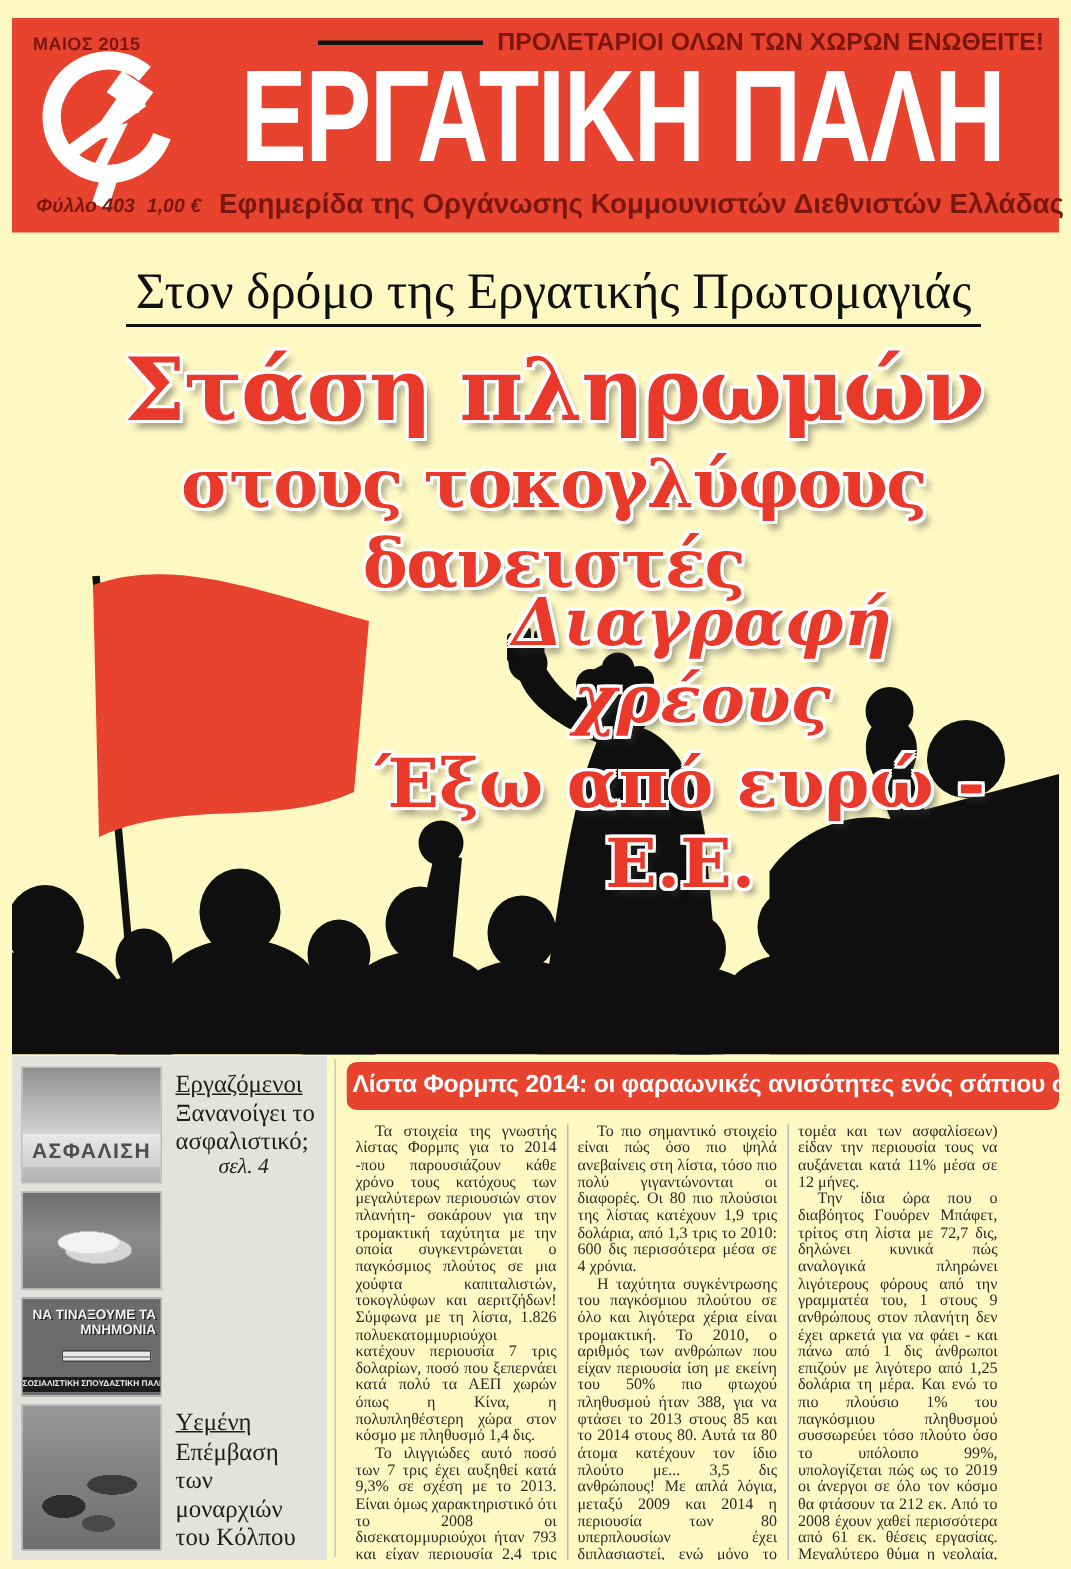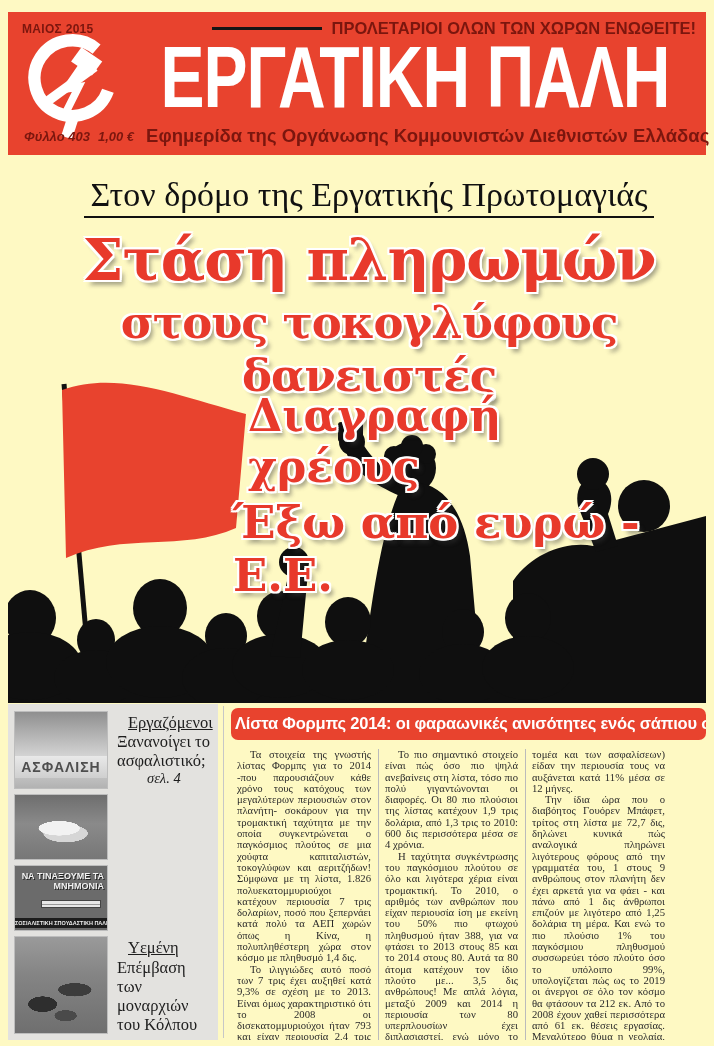--- a/index.html
+++ b/index.html
@@ -29,22 +29,22 @@
   
   .redtxt{color:#e8392b;font-family:"DejaVu Serif",serif;font-weight:bold;
       text-shadow:-2px -2px 0 #fff,2px -2px 0 #fff,-2px 2px 0 #fff,2px 2px 0 #fff,
                   -2px 0 0 #fff,2px 0 0 #fff,0 2px 0 #fff,0 -2px 0 #fff,4px 5px 4px rgba(60,60,60,.45);}
   .headline1{position:absolute;left:0;top:226px;width:100%;text-align:center;font-size:58px;letter-spacing:-1px;}
   .headline2{position:absolute;left:0;top:296px;width:100%;text-align:center;font-size:45px;letter-spacing:-1px;}
 
   
   .hero{position:absolute;left:8px;top:356px;width:698px;height:347px;}
   .hero svg{position:absolute;left:0;top:0;}
-  .hero-slogan1{position:absolute;left:240px;top:34px;width:440px;font-size:44px;}
-  .hero-slogan2{position:absolute;left:225px;top:140px;width:475px;text-align:left;font-size:45px;}
+  .hero-slogan1{position:absolute;left:240px;top:34px;width:440px;text-align:center;font-size:44px;font-style:italic;}
+  .hero-slogan2{position:absolute;left:208px;top:140px;width:475px;text-align:center;font-size:45px;}
 
   
   .sidebar{position:absolute;left:8px;top:704px;width:210px;height:336px;background:#e3e2df;
       box-sizing:border-box;padding:7px 6px 6px 6px;display:flex;flex-direction:column;gap:5px;}
   .s-item{display:flex;flex:1;}
   .s-photo{width:94px;flex:none;position:relative;overflow:hidden;border:1px solid #bdbdbd;box-sizing:border-box;}
   .ph1{background:linear-gradient(180deg,#8f8f8f 0%,#b9b9b9 35%,#d8d8d8 62%,#b2b2b2 100%);}
   .ph1 .ph-label{position:absolute;left:0;right:0;bottom:10px;text-align:center;
       font-family:"Liberation Sans",sans-serif;font-weight:bold;font-size:14px;color:#4e4e4e;
       background:linear-gradient(180deg,#e9e9e9,#cfcfcf);padding:3px 0;letter-spacing:1px;white-space:nowrap;}
@@ -61,21 +61,21 @@
       background-image:repeating-linear-gradient(180deg,#e8e8e8 0 3px,#9a9a9a 3px 4px);}
   .ph3 .poster-footer{position:absolute;left:0;right:0;bottom:2px;background:#1c1c1c;color:#eee;
       font-family:"Liberation Sans",sans-serif;font-weight:bold;font-size:5.5px;text-align:center;
       padding:2px 0;white-space:nowrap;overflow:hidden;}
   .ph4{background:
       radial-gradient(ellipse 26px 14px at 30% 70%,#2e2e2e 0 55%,rgba(0,0,0,0) 56%),
       radial-gradient(ellipse 30px 12px at 65% 55%,#3c3c3c 0 55%,rgba(0,0,0,0) 56%),
       radial-gradient(ellipse 20px 10px at 55% 82%,#4a4a4a 0 55%,rgba(0,0,0,0) 56%),
       linear-gradient(180deg,#9a9a9a 0%,#848484 40%,#6f6f6f 100%);}
   .s-text{flex:1;padding:2px 2px 0 9px;display:flex;flex-direction:column;font-size:16.5px;line-height:1.16;color:#1d1d1d;}
-  .s-cat{text-decoration:underline;margin-left:11px;}
+  .s-cat{text-decoration:underline;}
   .s-page{margin-top:auto;text-align:center;font-style:italic;font-size:14.5px;padding:0 2px 2px 0;}
 
   .divider-v{position:absolute;left:223px;top:706px;height:332px;width:1px;background:#c7c7c7;}
 
   .article{position:absolute;left:231px;top:708px;width:475px;height:332px;overflow:hidden;}
   .article-head{background:#e8432e;color:#fff;font-family:"Liberation Sans",sans-serif;font-weight:bold;
       font-size:16.5px;letter-spacing:-0.2px;text-align:center;border-radius:7px;
       padding:6px 4px 7px 4px;white-space:nowrap;}
   .article-cols{display:flex;margin-top:9px;}
   .col{width:147px;box-sizing:border-box;padding:0 7px 0 6px;

